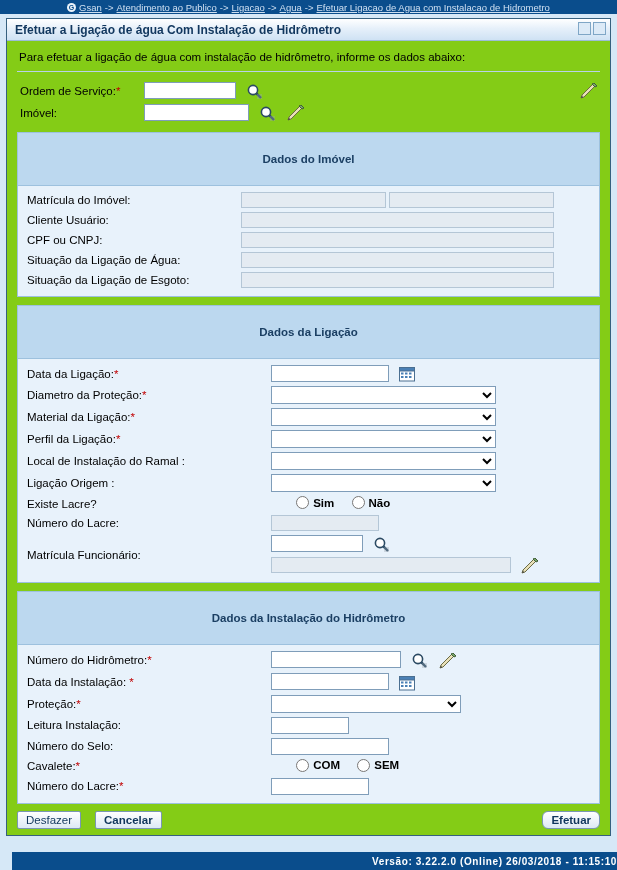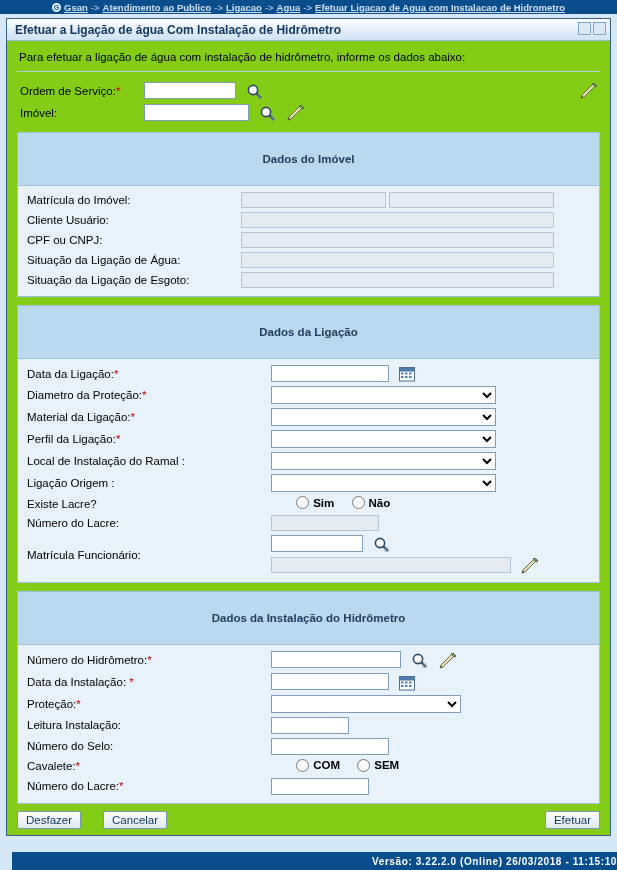--- a/index.html
+++ b/index.html
@@ -33,21 +33,21 @@
   .breadcrumb .bc-icon {
     width: 9px; height: 9px;
     border-radius: 50%;
     background: #eaf3fb;
     color: #0a4d8c;
     font-size: 7px;
     line-height: 9px;
     text-align: center;
     font-weight: bold;
   }
-  .breadcrumb a { color: #cfe0f2; text-decoration: underline; font-weight: bold; }
+  .breadcrumb a { color: #cfe0f2; text-decoration: underline; }
   
   .window {
     margin: 4px 6px 0 6px;
     border: 1px solid #36607f;
     background: #84cc16;
     height: 818px;
     position: relative;
   }
   .title-bar {
     background: linear-gradient(to bottom, #ffffff 0%, #e6f0fa 45%, #cfe2f4 100%);
@@ -141,22 +141,22 @@
   .btn {
     font-family: "Liberation Sans", sans-serif;
     font-size: 11.5px;
     border: 1px solid #7a97b3;
     background: linear-gradient(to bottom, #ffffff, #dde9f4);
     padding: 2px 8px;
     border-radius: 2px;
     color: #10365c;
     cursor: pointer;
   }
-  .btn + .btn { margin-left: 22px; }
-  .btnbar .right { margin-left: auto; }
+  .btn + .btn { margin-left: 14px; font-weight: bold; }
+  .btnbar .right { margin-left: auto; border-radius: 6px; }
   .footer {
     position: absolute;
     left: 12px; bottom: 0;
     width: 617px;
     height: 18px;
     background: #0a4d8c;
     color: #ffffff;
     font-size: 10px;
     font-weight: bold;
     letter-spacing: 0.6px;

